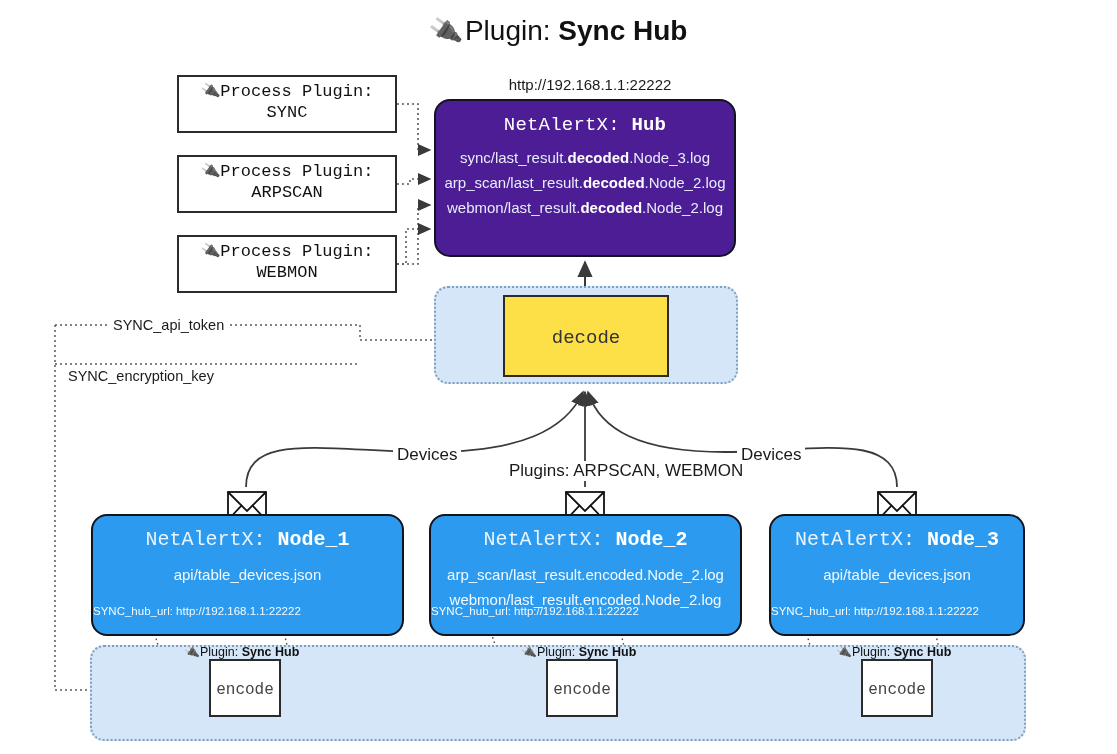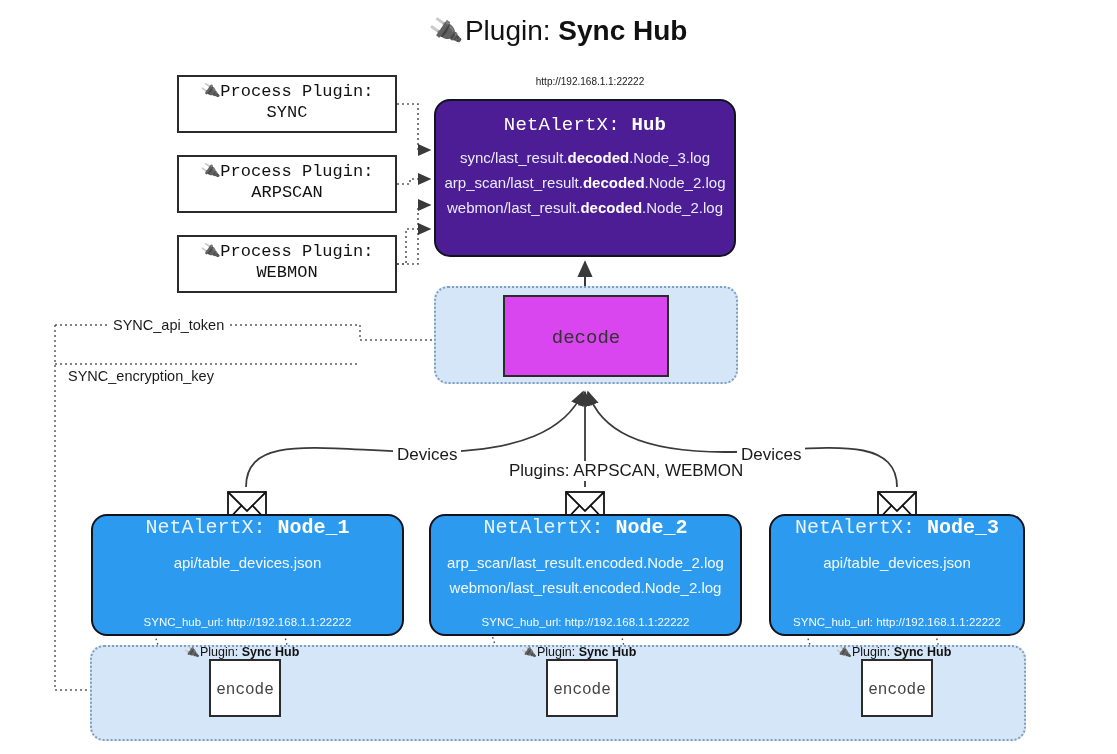--- a/index.html
+++ b/index.html
@@ -10,21 +10,21 @@
   .node{position:absolute;box-sizing:border-box;}
 
   
   #title{position:absolute;left:0;top:14px;width:1117px;text-align:center;
          font-size:28px;line-height:34px;color:#111;white-space:nowrap;}
   #title .plug{font-size:26px;margin-right:3px;display:inline-block;transform:rotate(-10deg);}
   #title .b{font-weight:bold;}
 
   
   #hub-url{position:absolute;left:430px;top:76px;width:320px;text-align:center;
-           font-size:10px;color:#1a1a1a;}
+           font-size:15px;color:#1a1a1a;}
 
   
   #hub{left:434px;top:99px;width:302px;height:158px;background:#4c1d95;
        border:2.5px solid #11131f;border-radius:16px;}
   #hub .hdr{font-family:"Liberation Mono","DejaVu Sans Mono",monospace;
             font-size:19px;color:#fff;text-align:center;margin-top:13px;letter-spacing:.2px;}
   #hub .hdr b{font-weight:bold;}
   #hub .rows{margin-top:9px;}
   #hub .row{font-size:15px;color:#e9ecfb;text-align:center;line-height:25px;white-space:nowrap;}
   #hub .row b{color:#fff;font-weight:bold;}
@@ -36,45 +36,45 @@
   .pp .l1{margin-top:5px;}
   .pp .l2{margin-top:2px;}
   .pp .plug{font-size:15px;display:inline-block;transform:rotate(-10deg);margin-right:1px;}
   #pp1{left:177px;top:75px;}
   #pp2{left:177px;top:155px;}
   #pp3{left:177px;top:235px;}
 
   
   #decode-panel{left:434px;top:286px;width:304px;height:98px;background:#d4e6f8;
                 border:2px dotted #7f9fc0;border-radius:14px;}
-  #decode{left:503px;top:295px;width:166px;height:82px;background:#d946ef;border:2.5px solid #2b2b2b;}
+  #decode{left:503px;top:295px;width:166px;height:82px;background:#fde047;border:2.5px solid #2b2b2b;}
   #decode span{display:block;font-family:"Liberation Mono","DejaVu Sans Mono",monospace;
                font-size:19px;color:#333;text-align:center;line-height:82px;}
 
   
   .keylabel{position:absolute;font-size:14.5px;color:#1a1a1a;background:#fff;
             padding:0 4px;white-space:nowrap;}
   #k-api{left:109px;top:317px;}
   #k-enc{left:64px;top:368px;}
 
   
   .elabel{position:absolute;font-size:17px;color:#1a1a1a;background:#fff;
           padding:0 4px;white-space:nowrap;}
   #lbl-dev-l{left:393px;top:445px;}
   #lbl-dev-r{left:737px;top:445px;}
   #lbl-plugins{left:505px;top:461px;}
 
   
   .nb{background:#2c9bef;border:2.5px solid #11131f;border-radius:16px;}
   .nb .hdr{font-family:"Liberation Mono","DejaVu Sans Mono",monospace;font-size:20px;
-           color:#eaf4ff;text-align:center;margin-top:0;white-space:nowrap;}
+           color:#eaf4ff;text-align:center;margin-top:12px;white-space:nowrap;}
   .nb .hdr b{color:#fff;font-weight:bold;}
   .nb .body{margin-top:11px;}
   .nb .ln{font-size:15px;color:#f2f9ff;text-align:center;line-height:25px;white-space:nowrap;}
-  .nb .foot{position:absolute;left:0;bottom:6px;width:100%;text-align:center;
+  .nb .foot{position:absolute;left:0;bottom:17px;width:100%;text-align:left;
             font-size:11.5px;color:#f4fbff;white-space:nowrap;}
   #node1{left:91px;top:514px;width:313px;height:122px;}
   #node2{left:429px;top:514px;width:313px;height:122px;}
   #node3{left:769px;top:514px;width:256px;height:122px;}
 
   
   #bottom-panel{left:90px;top:645px;width:936px;height:96px;background:#d4e6f8;
                 border:2px dotted #7f9fc0;border-radius:14px;}
   .enc{width:72px;height:58px;background:#fff;border:2.5px solid #2b2b2b;}
   .enc span{display:block;font-family:"Liberation Mono","DejaVu Sans Mono",monospace;

